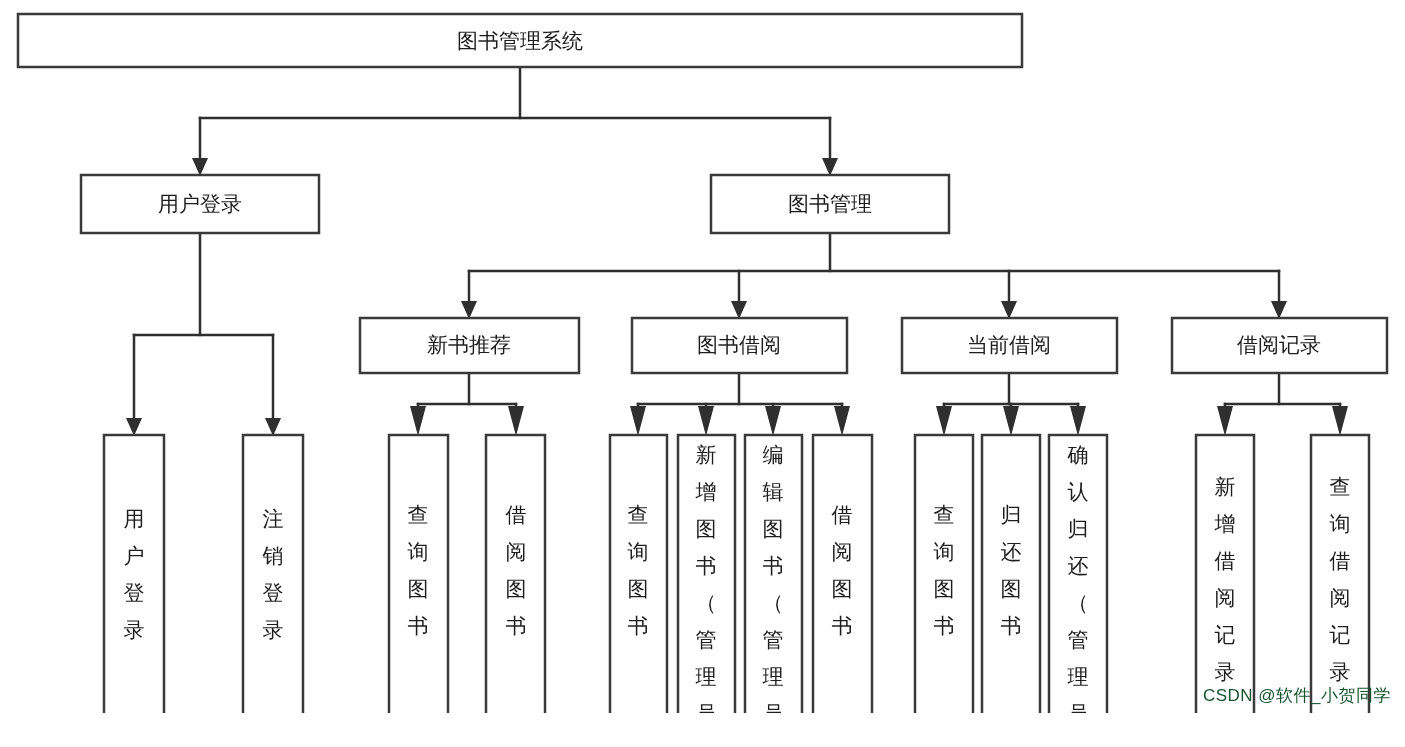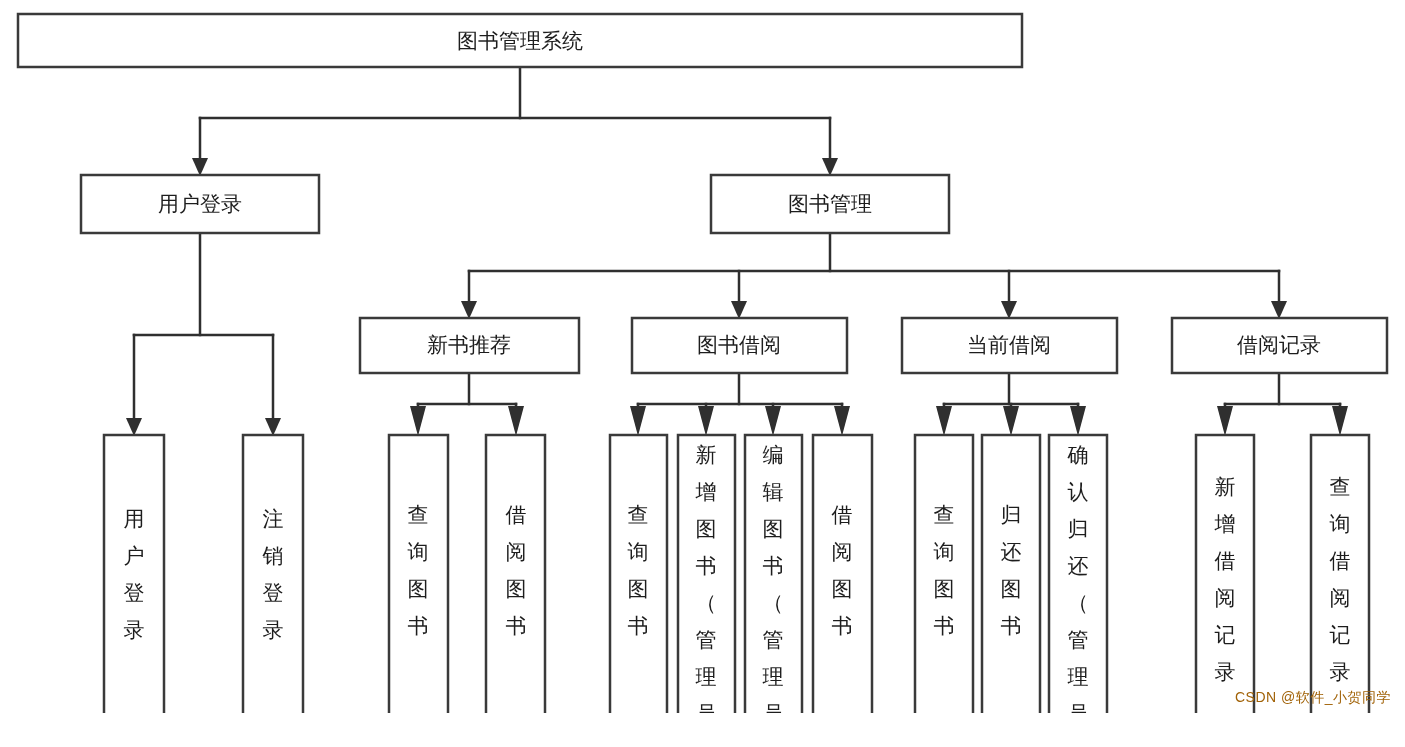--- a/index.html
+++ b/index.html
@@ -49,22 +49,22 @@
   .node-label-v {
     font-family: "Liberation Sans", "DejaVu Sans", sans-serif;
     font-size: 21px;
     fill: #1d1d1d;
   }
   .watermark-text {
     position: absolute;
     right: 14px;
     bottom: 6px;
     font-family: "Liberation Sans", "DejaVu Sans", sans-serif;
-    font-size: 14px;
-    color: #a16207;
+    font-size: 17px;
+    color: #14532d;
     white-space: nowrap;
     letter-spacing: 0.5px;
     user-select: none;
   }
 </style>
 </head>
 <body>
 
 <div id="diagram-root">
 

